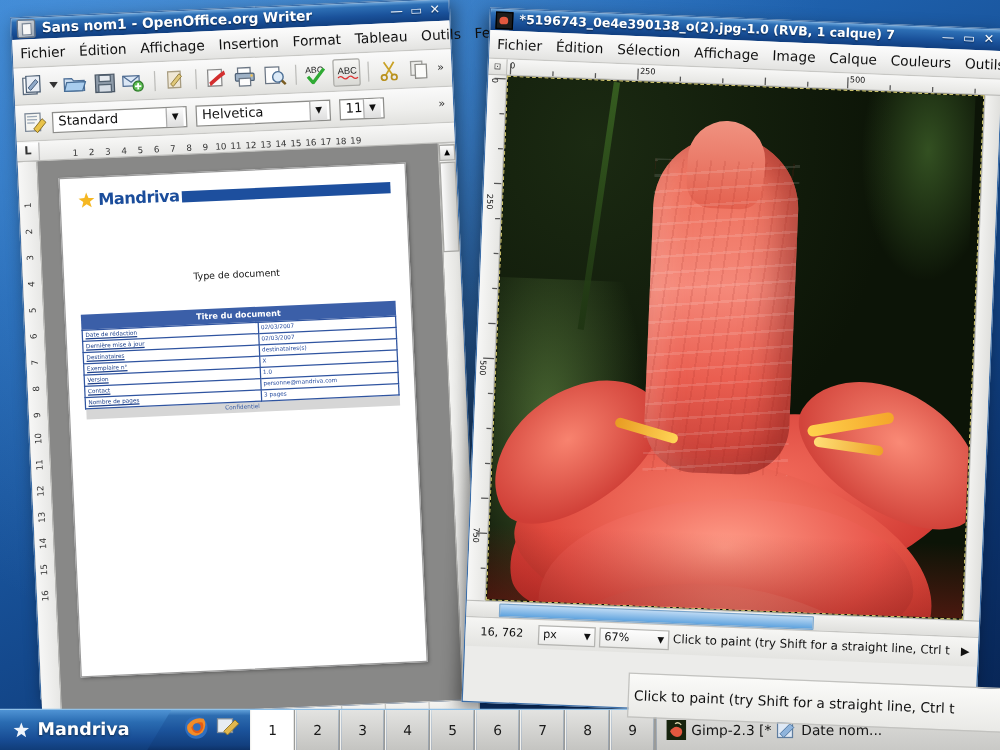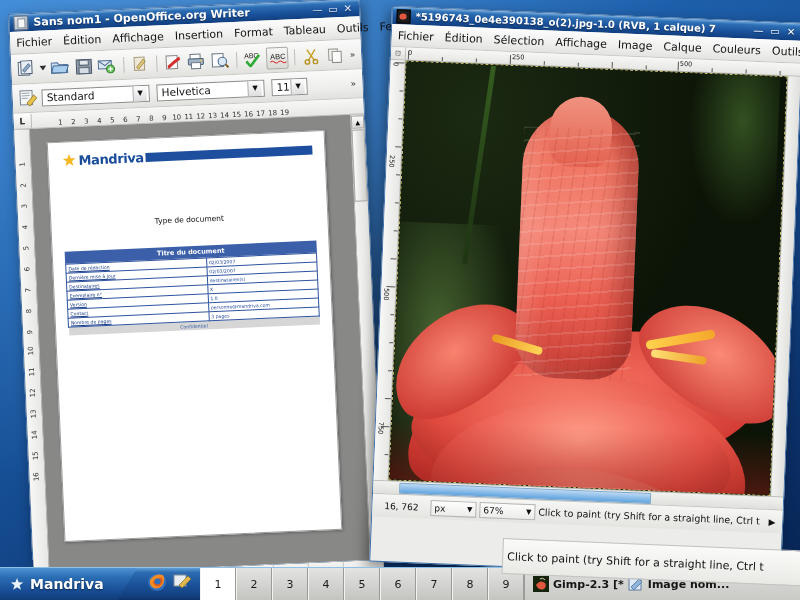--- a/index.html
+++ b/index.html
@@ -145,21 +145,21 @@
     font-size:14px;font-weight:bold;text-shadow:0 1px 2px rgba(0,0,0,.55);
     background:linear-gradient(180deg,#4f93d4 0%,#2a6cb2 30%,#174b93 75%,#103c78 100%);
     clip-path:polygon(0 0,100% 0,86% 100%,0 100%);}
   #quick{display:flex;align-items:center;gap:5px;padding:0 8px 0 10px;}
   #pagers{display:flex;align-items:stretch;}
   .pager{width:34px;display:flex;align-items:center;justify-content:center;font-size:11px;color:#1a1a1a;
     background:linear-gradient(180deg,#e3e3e1,#c4c4c1);border-right:1px solid #9b9b98;border-left:1px solid #f2f2f0;}
   .pager.active{background:#fff;}
   #tasks{flex:1;display:flex;align-items:center;gap:4px;padding-left:8px;
     background:linear-gradient(180deg,#dededc,#c9c9c6);border-left:1px solid #9b9b98;}
-  .task{display:flex;align-items:center;gap:4px;font-size:11px;font-weight:bold;color:#151515;
+  .task{display:flex;align-items:center;gap:4px;font-size:11px;font-weight:normal;color:#151515;
     max-width:150px;white-space:nowrap;overflow:hidden;}
   .task .ic{width:16px;height:16px;flex:none;}
 
   
   #gimp-status-float{position:absolute;left:503px;top:538px;width:300px;height:34px;
     transform:rotate(2.35deg);transform-origin:0 0;z-index:60;pointer-events:none;
     font-size:11px;color:#111;display:flex;align-items:center;overflow:hidden;white-space:nowrap;
     background:linear-gradient(180deg,#fafaf8,#e9e9e6);border:1px solid #c2c2bf;padding-left:4px;}
   .star{width:15px;height:15px;flex:none;}
 </style>
@@ -620,16 +620,16 @@
     </span>
     <span class="task">
       <span class="ic">
         <svg width="16" height="16" viewBox="0 0 16 16">
             <rect x="1" y="2" width="12" height="12" fill="#dfe9f5" stroke="#5f7governance"></rect>
         <rect x="1" y="2" width="12" height="12" fill="#dfe9f5" stroke="#5f7d9f"></rect>
         <path d="M3 11 L11 3 L14 6 L6 14 Z" fill="#7fa8d4" stroke="#3f6punch"></path>
         <path d="M3 11 L11 3 L14 6 L6 14 Z" fill="#8fb4dc" stroke="#4a7099" stroke-width=".7"></path>
           </svg>
       </span>
-      <span>Image nom...</span>
+      <span>Date nom...</span>
     </span>
   </div>
 </div>
 
 </body></html>

